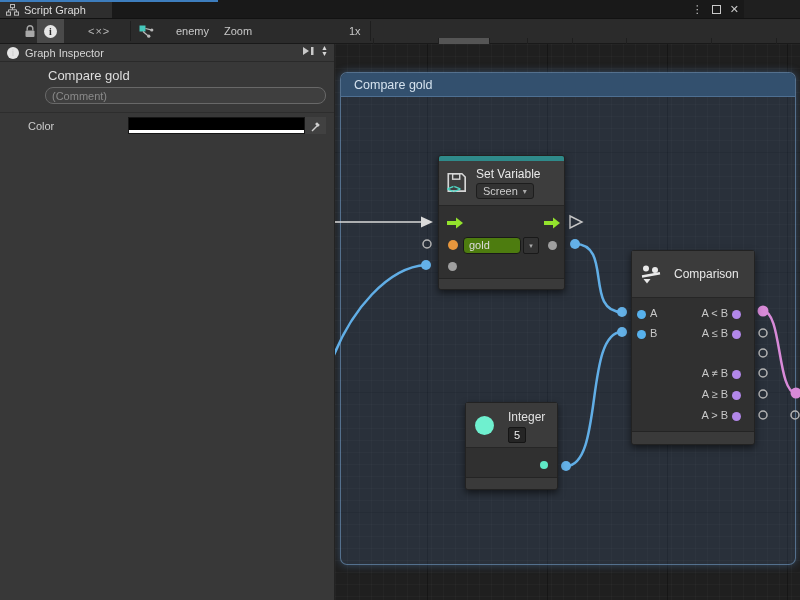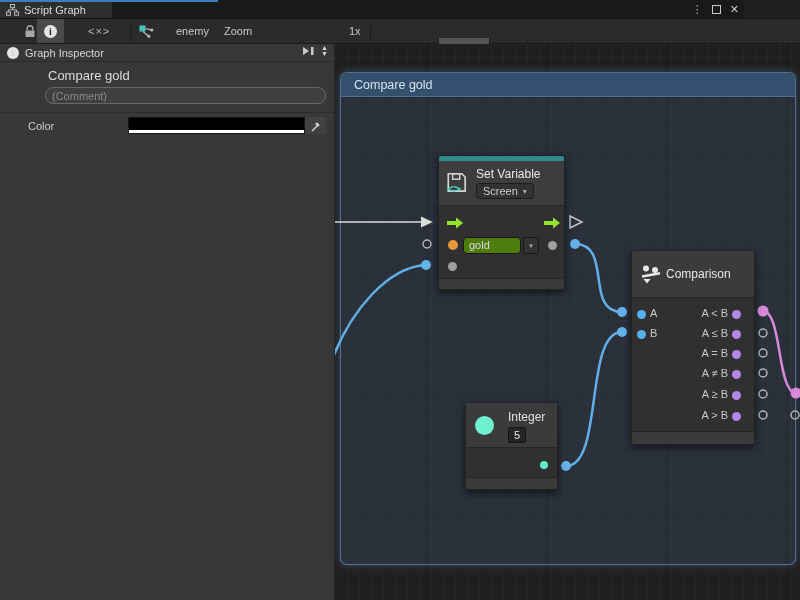--- a/index.html
+++ b/index.html
@@ -88,21 +88,21 @@
                     border:1px solid #1d1d1d; border-radius:3px; padding:1px 6px; color:#cccccc; font-size:11px; }
   .saved-dropdown .dd { font-size:8px; color:#aaaaaa; }
   .dot { border-radius:50%; position:absolute; }
   .gold-field { position:absolute; left:24px; top:81px; width:58px; height:17px; background:#4d7c0f;
                 border:1px solid #191919; border-radius:4px; color:#dddddd; font-size:11px; padding-left:5px; line-height:15px; }
   .gold-dd-btn { position:absolute; left:84px; top:81px; width:16px; height:17px; background:#323232;
                  border:1px solid #191919; border-radius:2px; color:#aaaaaa; font-size:7px; text-align:center; line-height:16px; }
 
   
   #node-comparison { left:296px; top:206px; width:124px; height:195px; }
-  .cmp-header { height:47px; background:#3b3b3b; display:flex; align-items:center; gap:4px; padding-left:8px;
+  .cmp-header { height:47px; background:#3b3b3b; display:flex; align-items:center; gap:12px; padding-left:8px;
                 border-bottom:1px solid #262626; }
   .cmp-title { font-size:12px; color:#e8e8e8; }
   .cmp-row { position:absolute; left:0; width:100%; height:20px; }
   .cmp-in-dot { position:absolute; left:5px; top:6px; width:9px; height:9px; border-radius:50%; background:#57b1ec; }
   .cmp-in-label { position:absolute; left:18px; top:3px; color:#c8c8c8; }
   .cmp-out-label { position:absolute; right:26px; top:3px; color:#c8c8c8; }
   .cmp-out-dot { position:absolute; right:13px; top:6px; width:9px; height:9px; border-radius:50%; background:#b287e8; }
 
   
   #node-integer { left:130px; top:358px; width:93px; height:88px; }
@@ -311,24 +311,20 @@
         <span class="cmp-in-label">A</span>
         <span class="cmp-out-label">A &lt; B</span>
         <span class="cmp-out-dot"></span>
       </div>
       <div class="cmp-row" style="top:73px;">
         <span class="cmp-in-dot"></span>
         <span class="cmp-in-label">B</span>
         <span class="cmp-out-label">A ≤ B</span>
         <span class="cmp-out-dot"></span>
       </div>
-      <div class="cmp-row" style="top:93px;">
-        <span class="cmp-out-label">A = B</span>
-        <span class="cmp-out-dot"></span>
-      </div>
       <div class="cmp-row" style="top:113px;text-align:center;">
         <span class="cmp-out-label">A ≠ B</span>
         <span class="cmp-out-dot"></span>
       </div>
       <div class="cmp-row" style="top:134px;">
         <span class="cmp-out-label">A ≥ B</span>
         <span class="cmp-out-dot"></span>
       </div>
       <div class="cmp-row" style="top:155px;">
         <span class="cmp-out-label">A &gt; B</span>

